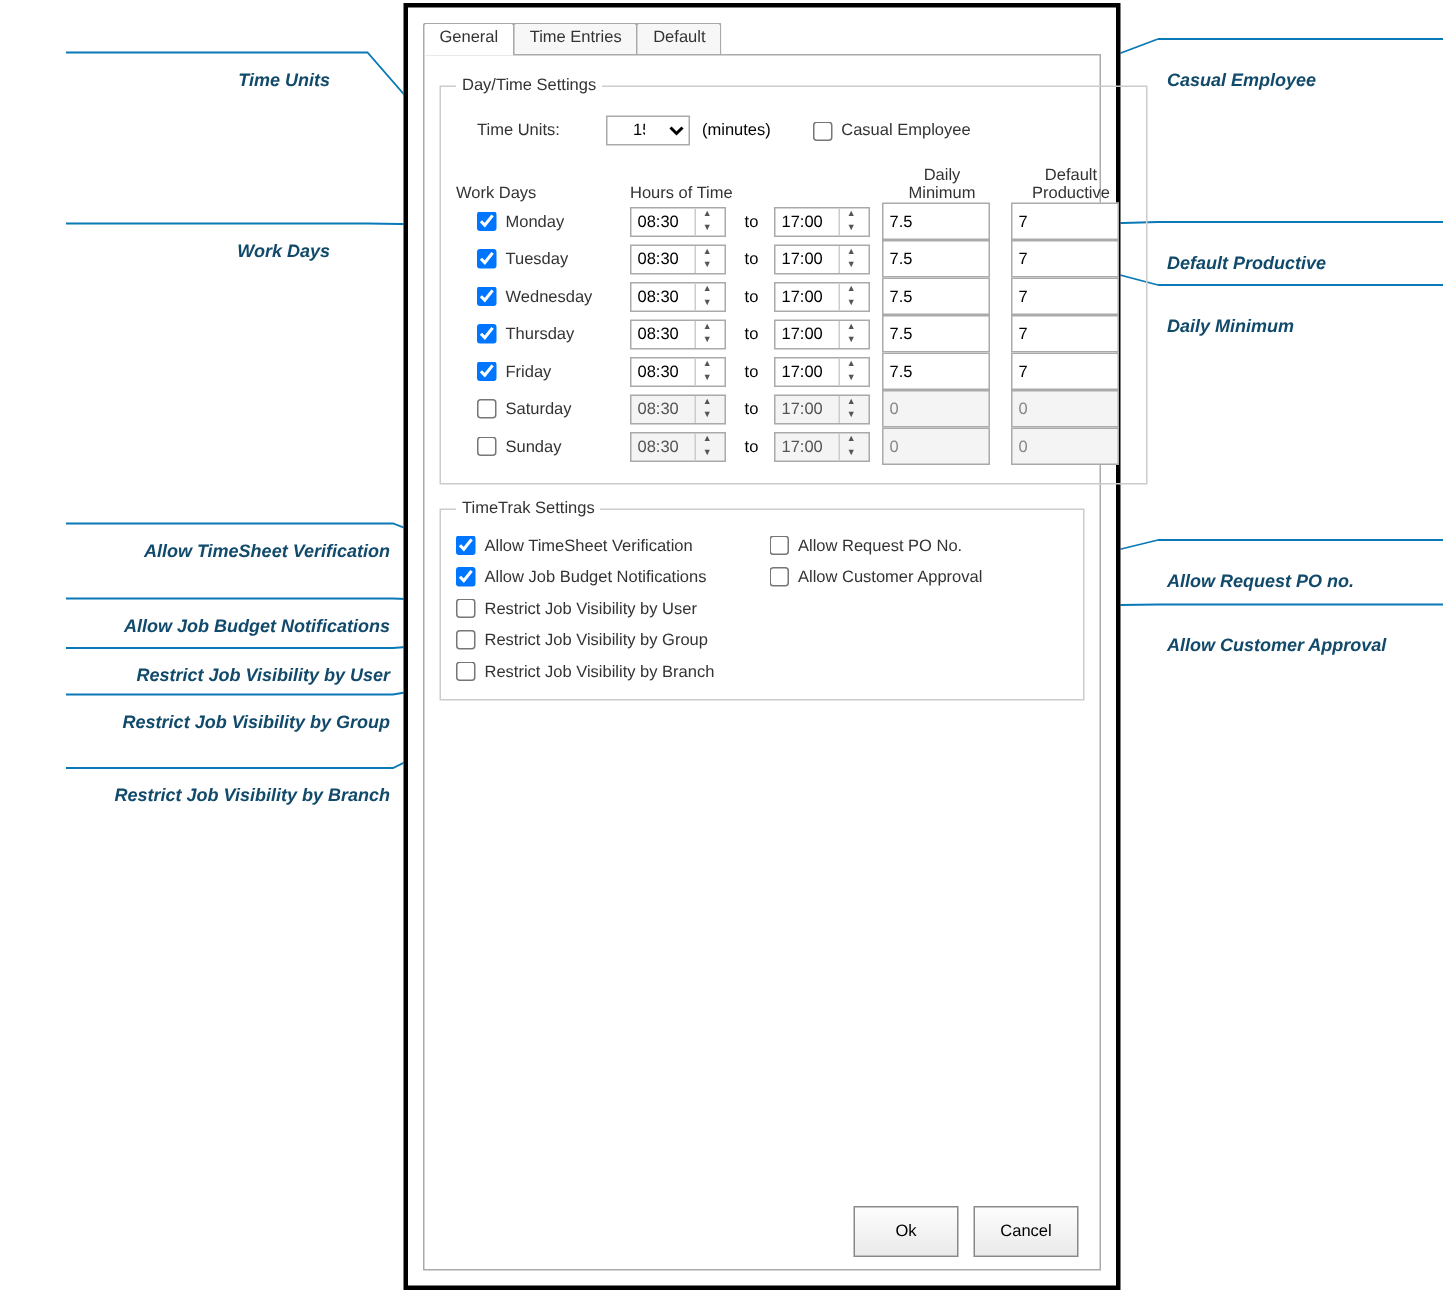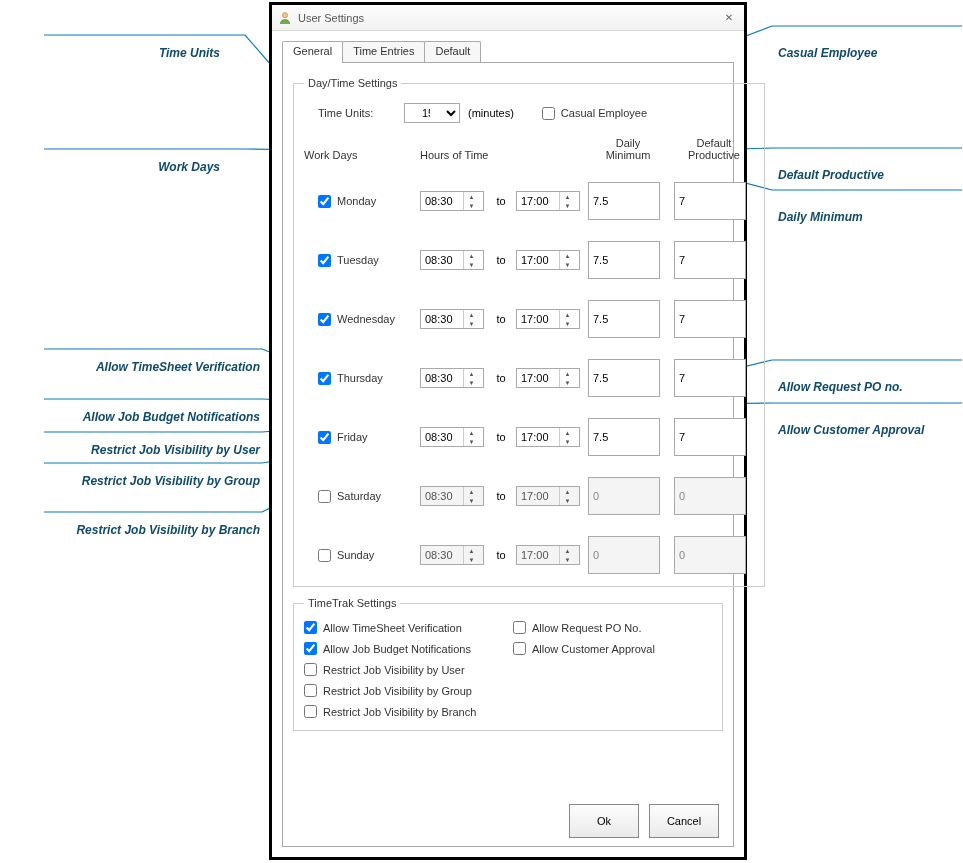--- a/index.html
+++ b/index.html
@@ -128,21 +128,21 @@
     margin-top: 14px;
     color: #333;
   }
   .hdr-row > div { font-size: 11px; text-align: left; }
   .hdr-center { text-align: center !important; }
   .day-row {
     display: grid;
     grid-template-columns: 110px 66px 18px 66px 80px 80px;
     column-gap: 6px;
     align-items: center;
-    margin-top: 21px;
+    margin-top: 0;
   }
   .chk {
     width: 13px; height: 13px;
     margin: 0 6px 0 0;
     vertical-align: middle;
   }
   .day-label {
     display: flex;
     align-items: center;
     font-size: 11px;
@@ -171,21 +171,21 @@
     border-left: 1px solid #ccc;
   }
   .spin .btns div {
     flex:1;
     display:flex; align-items:center; justify-content:center;
     font-size: 6px; color:#555;
     cursor:pointer;
   }
   .tbox {
     border: 1px solid #aaa;
-    height: 38px;
+    height: 25px;
     width: 72px;
     padding: 0 4px;
     font-size: 11px;
     background: #fff;
   }
   .tbox.disabled { background: #f4f4f4; color: #888; }
   .sel {
     border: 1px solid #aaa;
     height: 20px;
     font-size: 11px;
@@ -276,31 +276,20 @@
 
     <path d="M772,360 H962 M772,360 L690,380"></path>
       <use href="#dot" x="690" y="380"></use>
 
     <path d="M772,403 H962 M772,403 L698,404"></path>
       <use href="#dot" x="698" y="404"></use>
   </g>
 </svg>
 
 <div class="dialog">
-  <div class="titlebar">
-    <span class="person-icon">
-      <svg viewBox="0 0 14 14">
-          <circle cx="7" cy="4.2" r="2.6" fill="#f2c38a" stroke="#c4892b" stroke-width="0.6"></circle>
-          <path d="M2.4 13c0-3 2.1-4.4 4.6-4.4s4.6 1.4 4.6 4.4" fill="#6fb04a" stroke="#3d7a22" stroke-width="0.6"></path>
-        </svg>
-    </span>
-    <span>User Settings</span>
-    <span class="spacer"></span>
-    <span class="close-x">✕</span>
-  </div>
 
   <div class="dialog-body">
     <div class="tabstrip">
       <div class="tab active">General</div>
       <div class="tab">Time Entries</div>
       <div class="tab">Default</div>
     </div>
 
     <div class="tabpanel">
 

